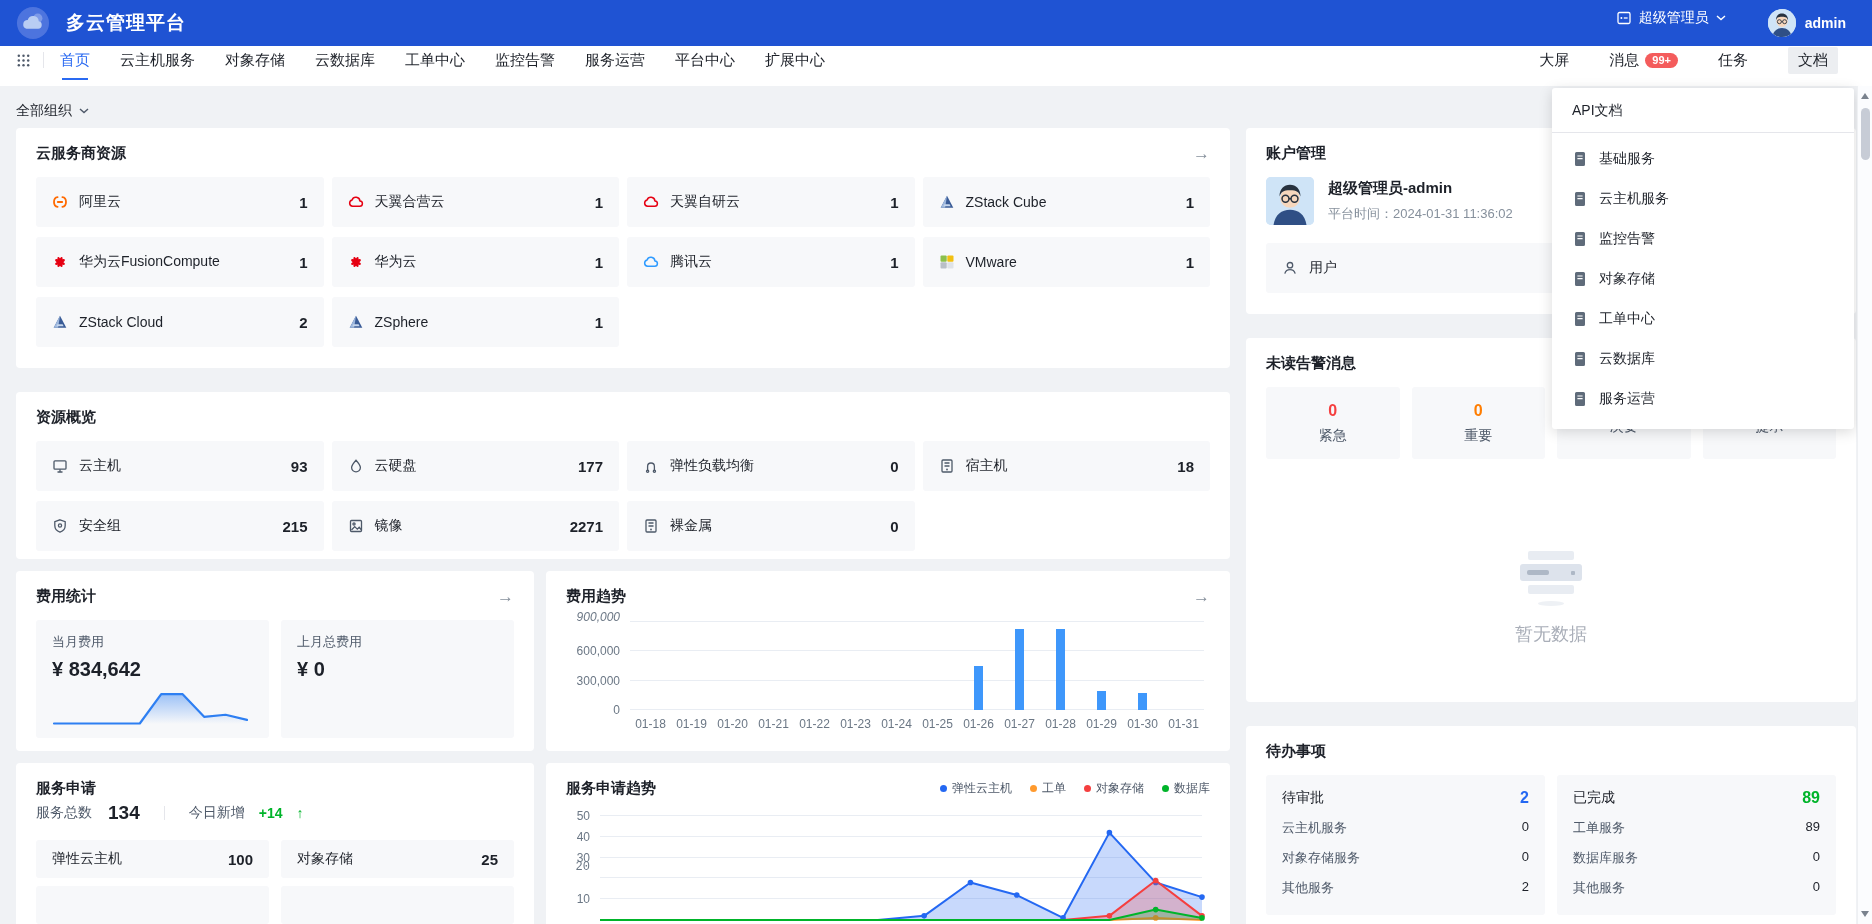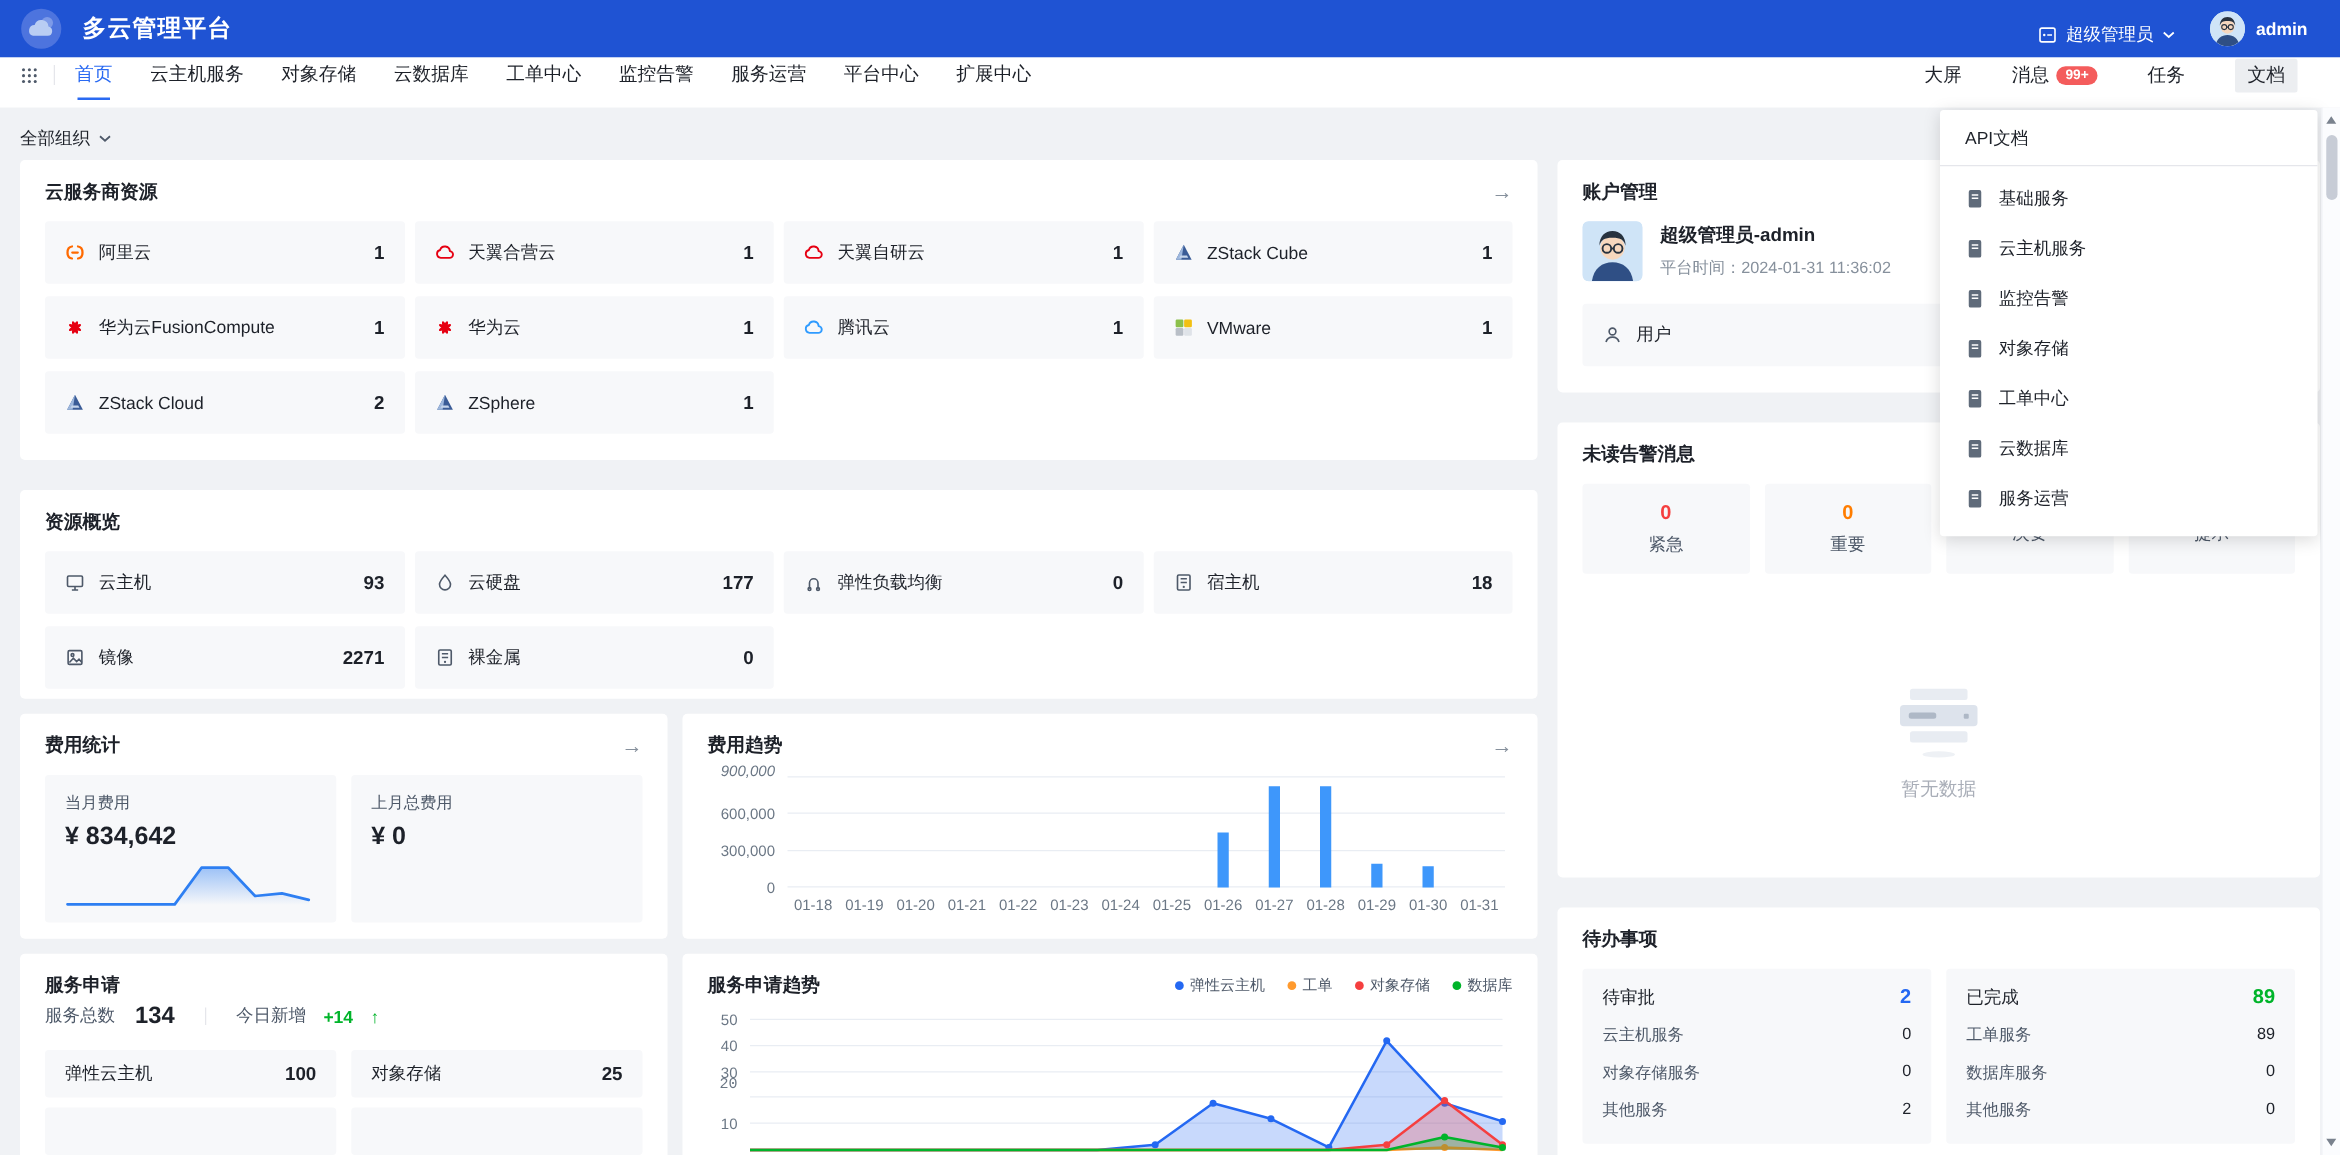--- a/index.html
+++ b/index.html
@@ -5,21 +5,21 @@
   * { margin:0; padding:0; box-sizing:border-box; }
   html,body { width:1872px; height:924px; overflow:hidden; }
   body { font-family:"Liberation Sans","DejaVu Sans",sans-serif; background:#f0f2f5; color:#1d2129; position:relative; }
   .icon { display:inline-flex; flex:none; }
   .icon svg { display:block; }
 
   
   .topbar { height:46px; background:#1f53d3; display:flex; align-items:center; justify-content:space-between; padding:0 26px 0 16px; }
   .brand { display:flex; align-items:center; gap:16px; }
   .brand-title { color:#fff; font-size:19px; font-weight:bold; letter-spacing:1px; }
-  .topbar-right { display:flex; align-items:flex-end; gap:28px; }
+  .topbar-right { display:flex; align-items:flex-start; gap:42px; }
   .role { display:flex; align-items:center; gap:7px; color:#fff; font-size:14px; cursor:pointer; }
   .user { display:flex; align-items:center; gap:9px; color:#fff; font-size:14px; font-weight:bold; cursor:pointer; }
   .avatar-sm { width:28px; height:28px; border-radius:50%; overflow:hidden; background:#cfe4f7; }
 
   
   .navbar { height:40px; background:#fff; display:flex; align-items:center; padding:0 34px 12px 16px; position:relative; z-index:5; }
   .grid-icon { color:#4e5969; margin-right:12px; cursor:pointer; }
   .vdiv { width:1px; height:16px; background:#e5e6eb; margin-right:16px; }
   .nav-item { font-size:15px; color:#1d2129; margin-right:30px; height:40px; line-height:40px; position:relative; cursor:pointer; white-space:nowrap; }
   .nav-item.active { color:#2a6af2; }
@@ -101,21 +101,21 @@
   .alarm-lbl { font-size:14px; color:#4e5969; }
 
   .empty-wrap { display:flex; flex-direction:column; align-items:center; margin-top:92px; }
   .empty-icon { display:flex; flex-direction:column; align-items:center; gap:4px; }
   .eb1 { width:46px; height:9px; border-radius:2px; background:#e8ecf2; }
   .eb2 { width:62px; height:17px; border-radius:3px; background:#dde3ec; display:flex; align-items:center; padding:0 7px; justify-content:space-between; }
   .eb2 .dash { width:22px; height:5px; border-radius:2px; background:#aeb8c6; }
   .eb2 .pt { width:4px; height:4px; border-radius:1px; background:#aeb8c6; }
   .eb3 { width:46px; height:9px; border-radius:2px; background:#e8ecf2; }
   .eb4 { width:26px; height:5px; border-radius:50%; background:#eef1f5; margin-top:3px; }
-  .empty-text { font-size:15px; color:#a9aeb8; margin-top:16px; }
+  .empty-text { font-size:18px; color:#a9aeb8; margin-top:16px; }
 
   .p-todo { height:240px; }
   .todo-grid { display:grid; grid-template-columns:1fr 1fr; gap:12px; }
   .todo-card { background:#f7f8fa; border-radius:3px; padding:14px 16px; height:140px; }
   .todo-head { display:flex; justify-content:space-between; align-items:center; font-size:14px; color:#1d2129; }
   .todo-head .tval { font-size:16px; font-weight:bold; }
   .todo-row { display:flex; justify-content:space-between; font-size:13px; margin-top:12px; cursor:pointer; }
   .todo-row .rl { color:#4e5969; }
   .todo-row .rv { color:#1d2129; }
 
@@ -447,20 +447,29 @@
                 <span class="val">0</span>
               </div>
             <div class="mini-card">
                 <span class="icon c-gray">
                   <svg width="16" height="16">
                     <use href="#sym-server"></use>
                   </svg>
                 </span>
                 <span class="lbl">宿主机</span>
                 <span class="val">18</span>
+              </div>
+            <div class="mini-card">
+                <span class="icon c-gray">
+                  <svg width="16" height="16">
+                    <use href="#sym-shield"></use>
+                  </svg>
+                </span>
+                <span class="lbl">安全组</span>
+                <span class="val">215</span>
               </div>
             <div class="mini-card">
                 <span class="icon c-gray">
                   <svg width="16" height="16">
                     <use href="#sym-image"></use>
                   </svg>
                 </span>
                 <span class="lbl">镜像</span>
                 <span class="val">2271</span>
               </div>

